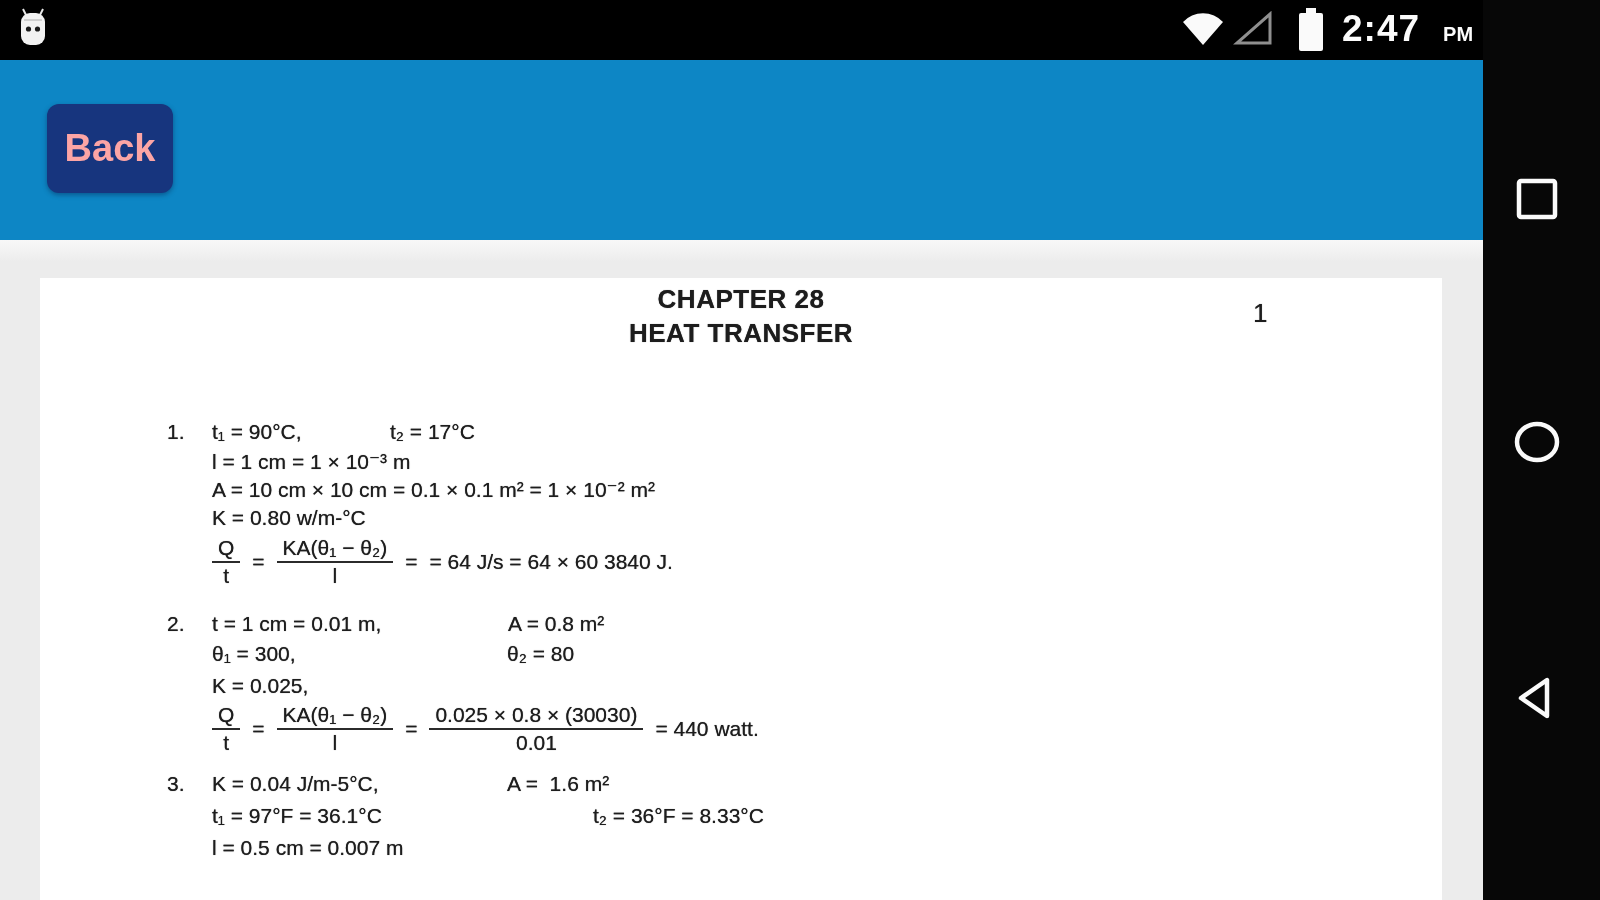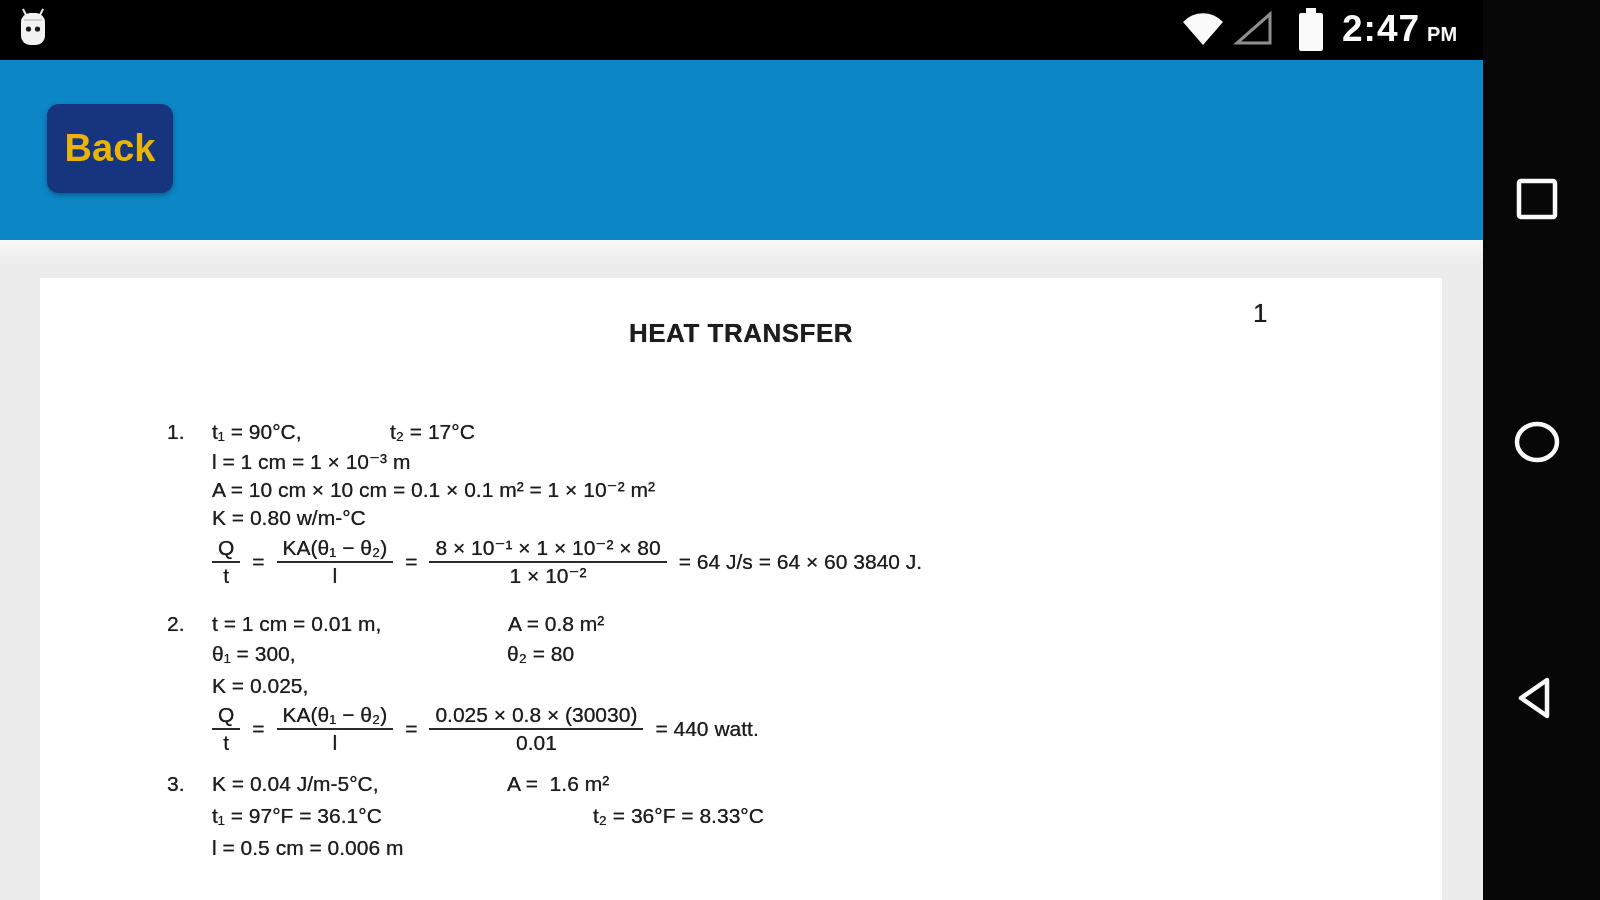--- a/index.html
+++ b/index.html
@@ -4,26 +4,26 @@
 <style>
   html,body{margin:0;padding:0;background:#000;}
   .screen{position:relative;width:1600px;height:900px;overflow:hidden;background:#000;
           font-family:"Liberation Sans","DejaVu Sans",sans-serif;}
 
   
   .status-bar{position:absolute;left:0;top:0;width:1508px;height:60px;background:#000;}
   .sb-icon{position:absolute;}
   .sb-time{position:absolute;left:1342px;top:8px;display:flex;align-items:baseline;color:#fcfcfc;}
   .sb-time .hm{font-size:37px;font-weight:600;letter-spacing:1px;}
-  .sb-time .mer{font-size:20px;font-weight:700;margin-left:7px;}
+  .sb-time .mer{font-size:20px;font-weight:700;margin-left:23px;}
 
   
   .app-header{position:absolute;left:0;top:60px;width:1483px;height:180px;background:#0d86c5;}
   .back-btn{position:absolute;left:47px;top:44px;width:126px;height:89px;background:#17357e;
-            border:none;border-radius:12px;color:#eab308;font-size:38px;font-weight:700;
+            border:none;border-radius:12px;color:#fca5a5;font-size:38px;font-weight:700;
             font-family:inherit;display:flex;align-items:center;justify-content:center;
             box-shadow:0 2px 5px rgba(0,0,40,.35);cursor:pointer;}
 
   
   .content{position:absolute;left:0;top:240px;width:1483px;height:660px;
            background:linear-gradient(#f8f8f8,#ececec 22px);}
   .page{position:absolute;left:40px;top:38px;width:1402px;height:622px;background:#ffffff;
         color:#1d1d1d;}
   .t{position:absolute;white-space:pre;font-size:21px;text-shadow:0 0 0.7px rgba(25,25,25,.85);}
   .title{left:0;width:100%;text-align:center;font-weight:700;font-size:26px;letter-spacing:.5px;}
@@ -73,20 +73,21 @@
     </div>
   </div>
 
   <div class="app-header">
     <button class="back-btn">Back</button>
   </div>
 
   <div class="content">
     <div class="page">
 
+      <div class="t title" style="top:6px">CHAPTER 28</div>
       <div class="t title" style="top:40px">HEAT TRANSFER</div>
       <div class="t pagenum" style="left:1213px;top:20px">1</div>
 
       <div class="t" style="left:127px;top:142px">1.</div>
       <div class="t" style="left:172px;top:142px">t₁ = 90°C,</div>
       <div class="t" style="left:350px;top:142px">t₂ = 17°C</div>
       <div class="t" style="left:172px;top:172px">l = 1 cm = 1 × 10⁻³ m</div>
       <div class="t" style="left:172px;top:200px">A = 10 cm × 10 cm = 0.1 × 0.1 m² = 1 × 10⁻² m²</div>
       <div class="t" style="left:172px;top:228px">K = 0.80 w/m-°C</div>
 
@@ -94,24 +95,20 @@
         <span class="frac">
           <span class="num">Q</span>
           <span class="den">t</span>
         </span>
         <span>=</span>
         <span class="frac">
           <span class="num">KA(θ₁ − θ₂)</span>
           <span class="den">l</span>
         </span>
         <span>=</span>
-        <span class="frac">
-          <span class="num">8 × 10⁻¹ × 1 × 10⁻² × 80</span>
-          <span class="den">1 × 10⁻²</span>
-        </span>
         <span>= 64 J/s = 64 × 60 3840 J.</span>
       </div>
 
       <div class="t" style="left:127px;top:334px">2.</div>
       <div class="t" style="left:172px;top:334px">t = 1 cm = 0.01 m,</div>
       <div class="t" style="left:468px;top:334px">A = 0.8 m²</div>
       <div class="t" style="left:172px;top:364px">θ₁ = 300,</div>
       <div class="t" style="left:467px;top:364px">θ₂ = 80</div>
       <div class="t" style="left:172px;top:396px">K = 0.025,</div>
 
@@ -131,21 +128,21 @@
           <span class="den">0.01</span>
         </span>
         <span>= 440 watt.</span>
       </div>
 
       <div class="t" style="left:127px;top:494px">3.</div>
       <div class="t" style="left:172px;top:494px">K = 0.04 J/m-5°C,</div>
       <div class="t" style="left:467px;top:494px">A =  1.6 m²</div>
       <div class="t" style="left:172px;top:526px">t₁ = 97°F = 36.1°C</div>
       <div class="t" style="left:553px;top:526px">t₂ = 36°F = 8.33°C</div>
-      <div class="t" style="left:172px;top:558px">l = 0.5 cm = 0.006 m</div>
+      <div class="t" style="left:172px;top:558px">l = 0.5 cm = 0.007 m</div>
 
 
     </div>
   </div>
 
   <div class="nav-bar">
     <svg class="nav-btn" style="left:32px;top:177px" width="44" height="44" viewBox="0 0 44 44">
       <rect x="4" y="4" width="36" height="36" rx="2" fill="none" stroke="#fafafa" stroke-width="4.5"></rect>
     </svg>
     <svg class="nav-btn" style="left:31px;top:419px" width="46" height="46" viewBox="0 0 46 46">

